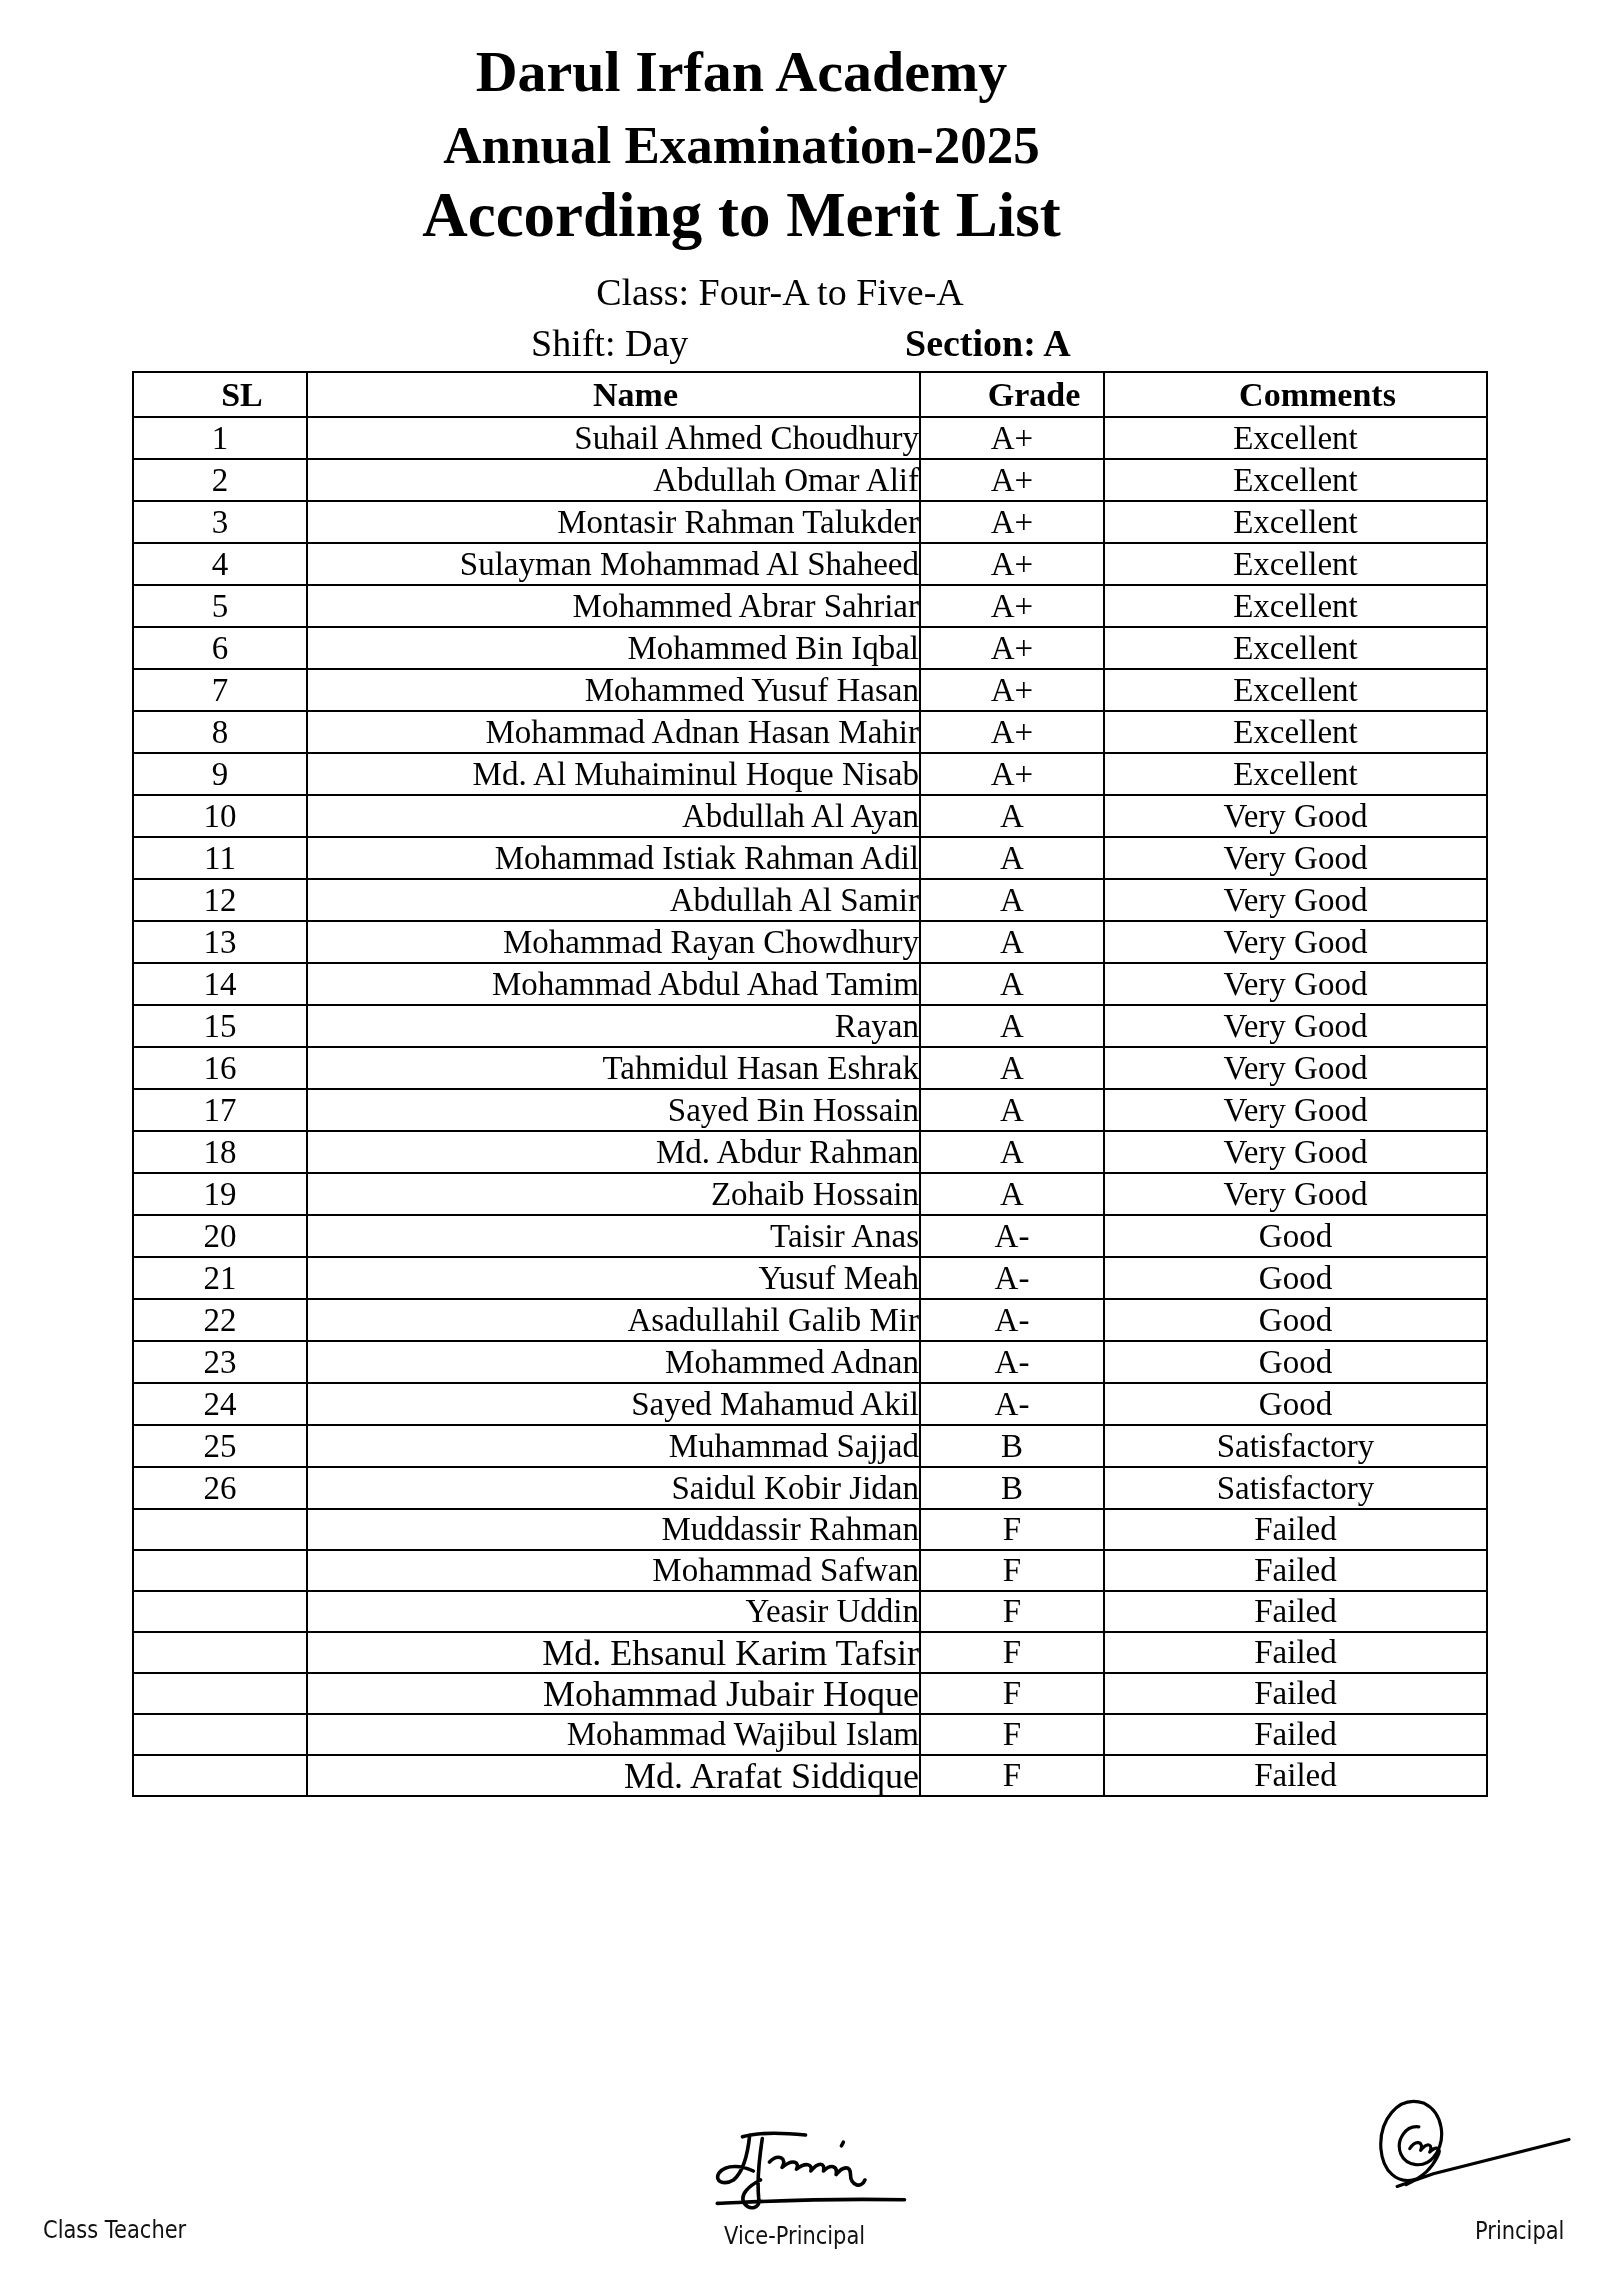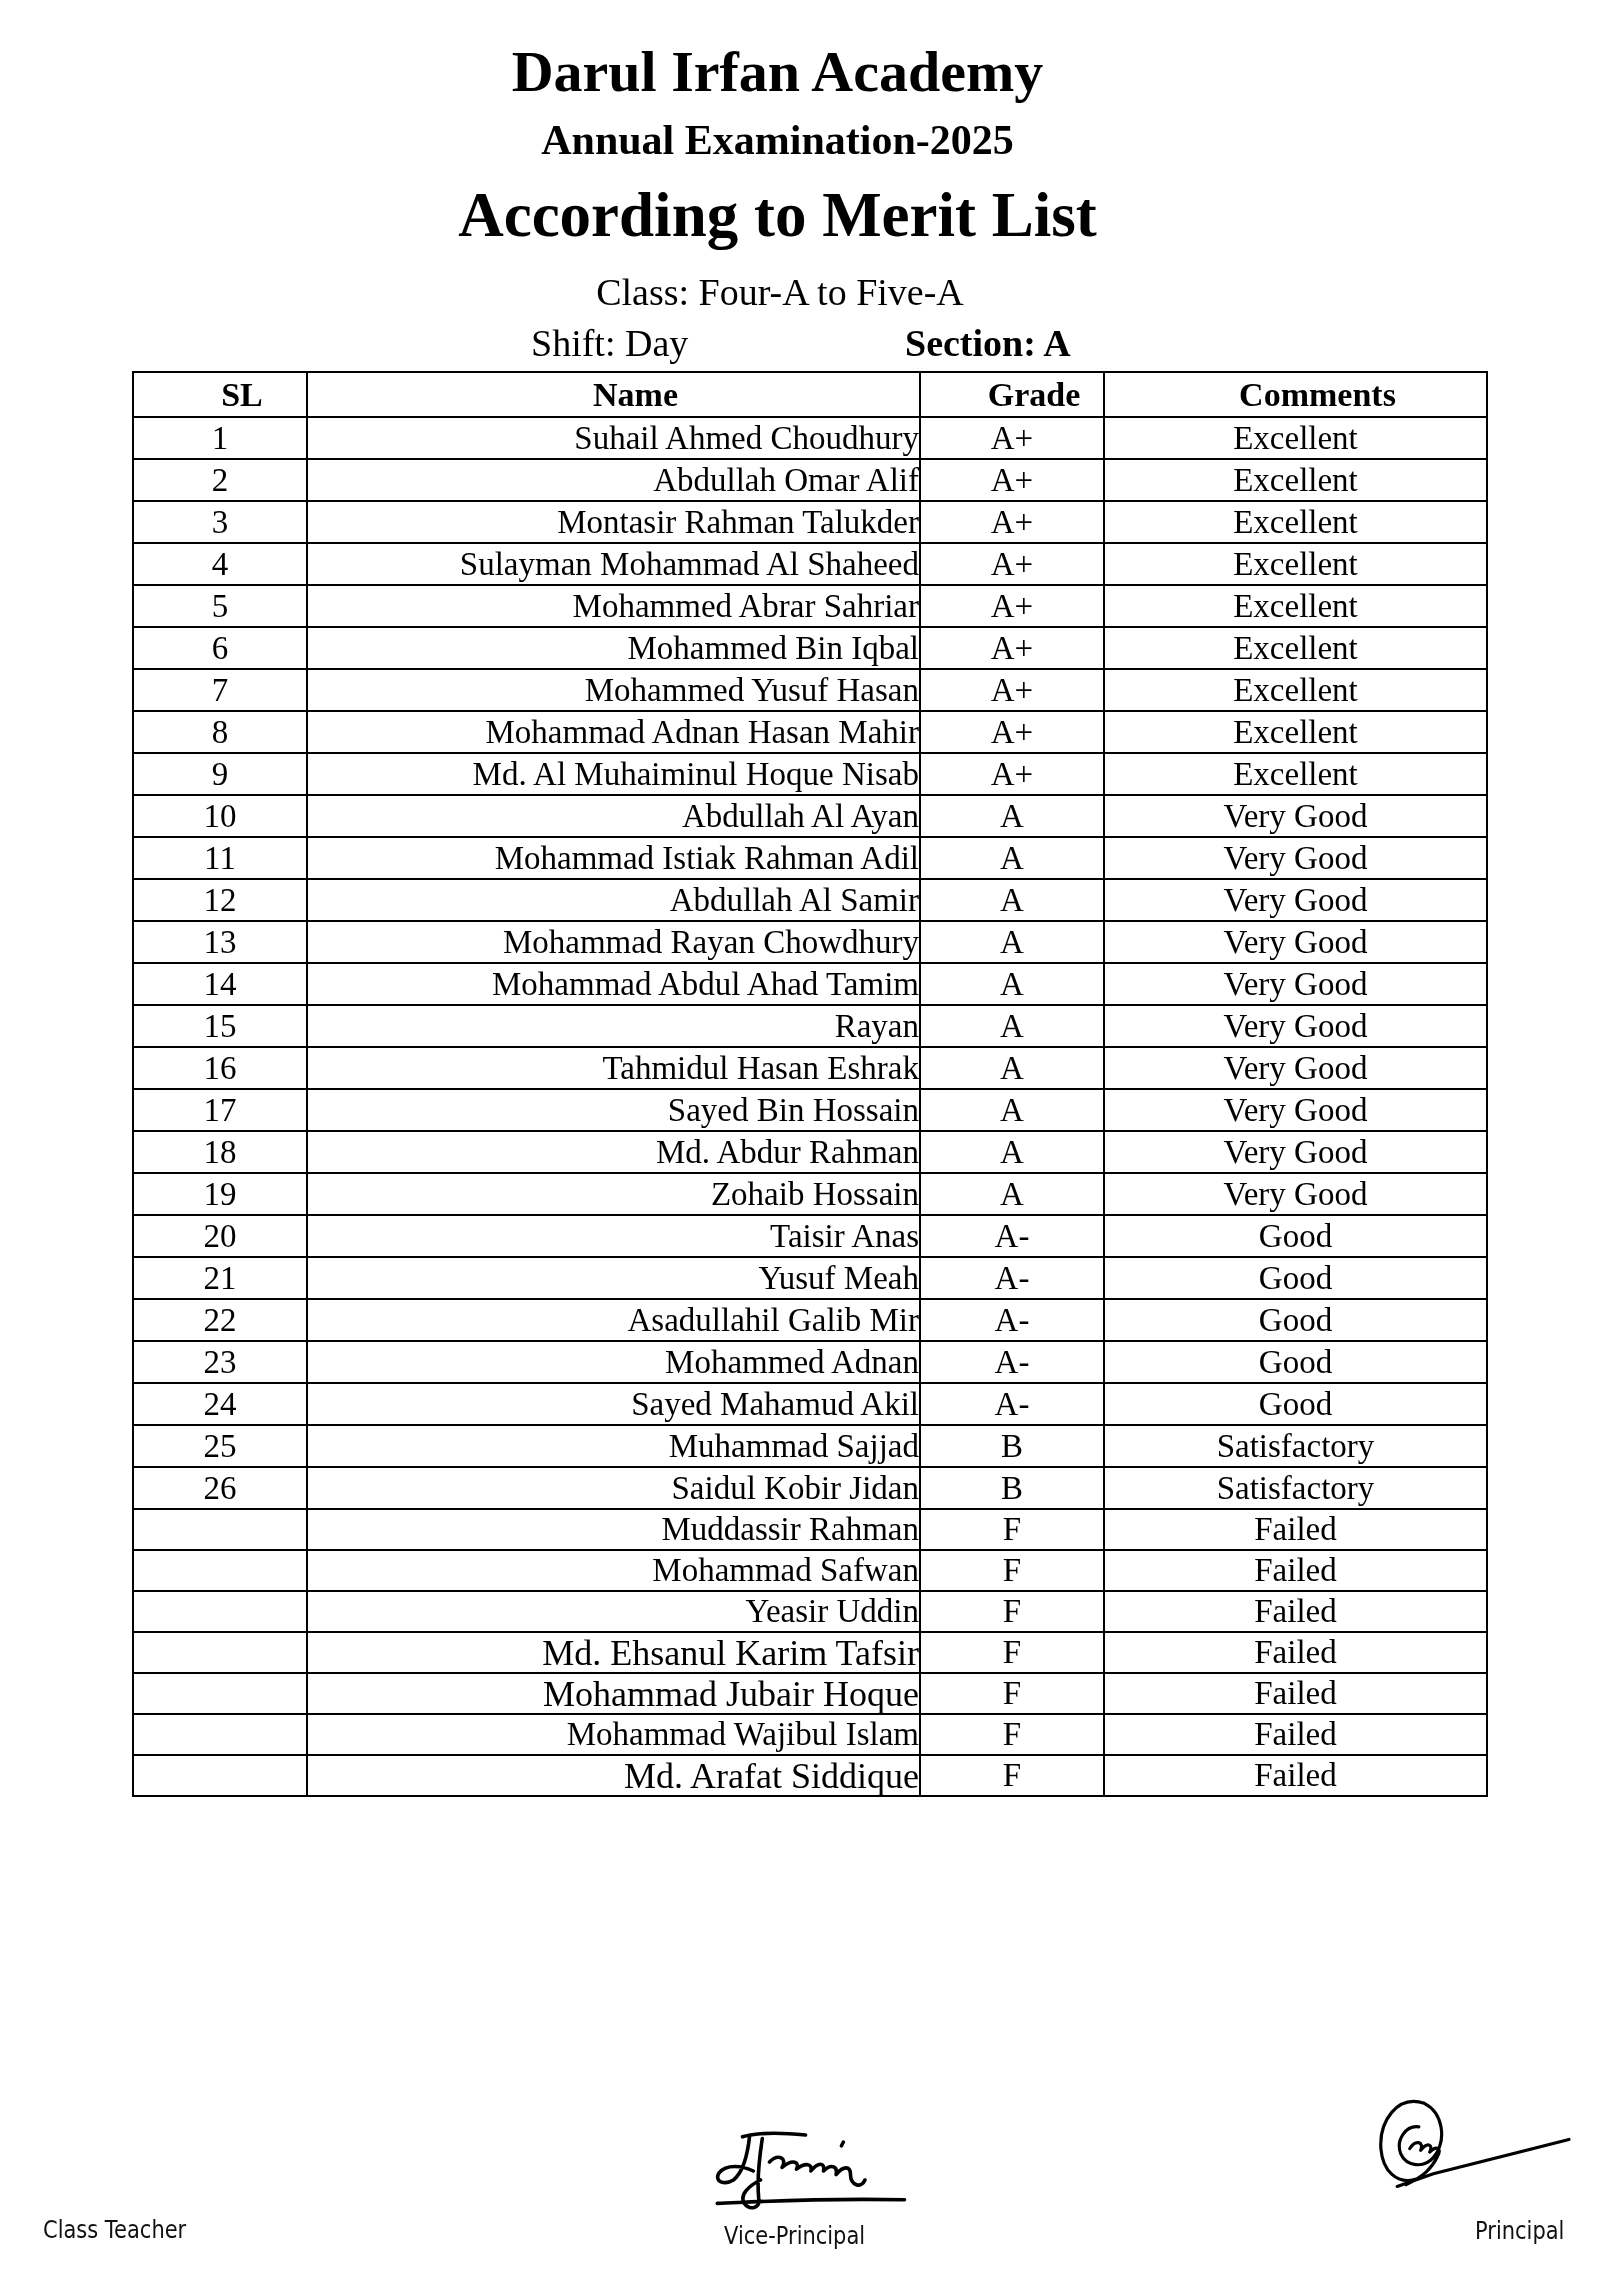--- a/index.html
+++ b/index.html
@@ -5,24 +5,23 @@
     html, body { margin: 0; padding: 0; background: #ffffff; }
     body {
       width: 1615px; height: 2285px; position: relative; overflow: hidden;
       color: #000000;
       font-family: "Liberation Serif", "DejaVu Serif", serif;
     }
     .title {
       position: absolute; left: 0; width: 1483px; text-align: center;
       font-weight: bold; white-space: nowrap; line-height: 1;
       transform-origin: center top;
-      margin-left: 36px;
     }
     #t1 { top: 43px; font-size: 58px; transform: scaleX(1.0); }
-    #t2 { top: 119px; font-size: 42px; }
+    #t2 { top: 119px; font-size: 53px; }
     #t3 { top: 184px; font-size: 63px; }
     .meta {
       position: absolute; white-space: nowrap; line-height: 1;
       font-size: 38px; font-weight: normal;
     }
     #class-line { left: 0; width: 1560px; text-align: center; top: 273px; }
     #shift-line { left: 531px; top: 324px; }
     #section-line { left: 905px; top: 324px; font-weight: bold; }
 
     table.merit {

